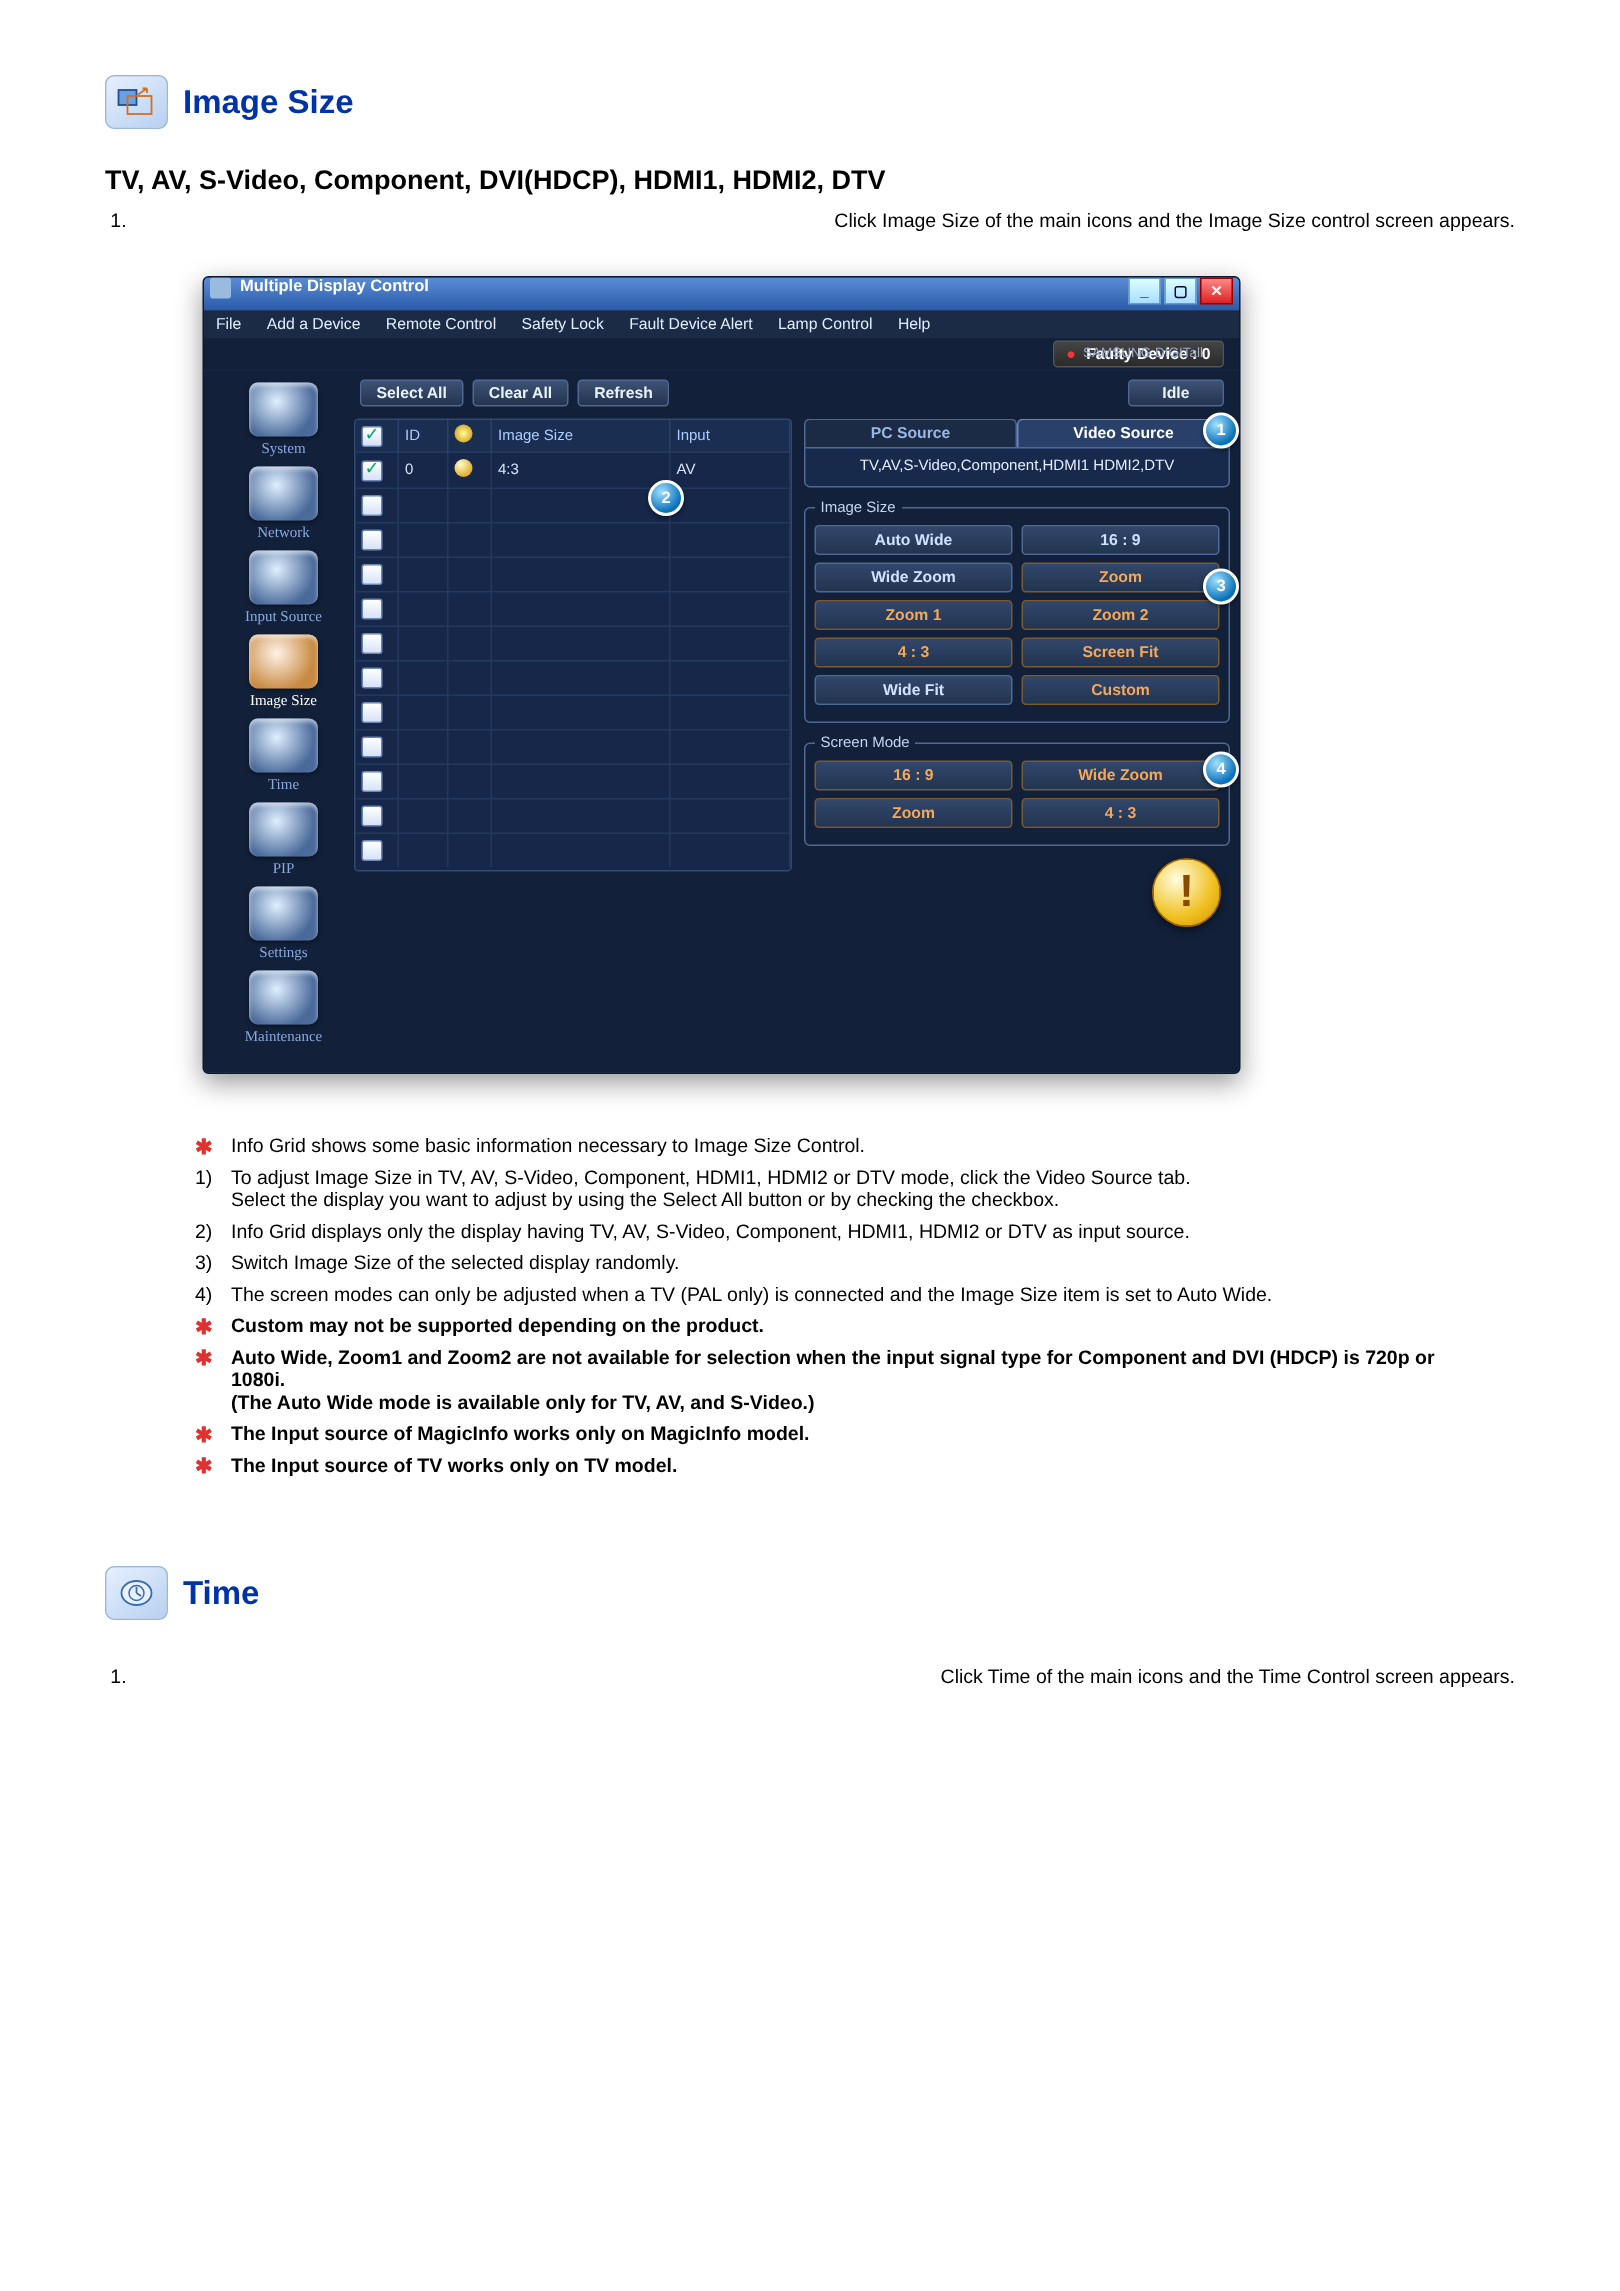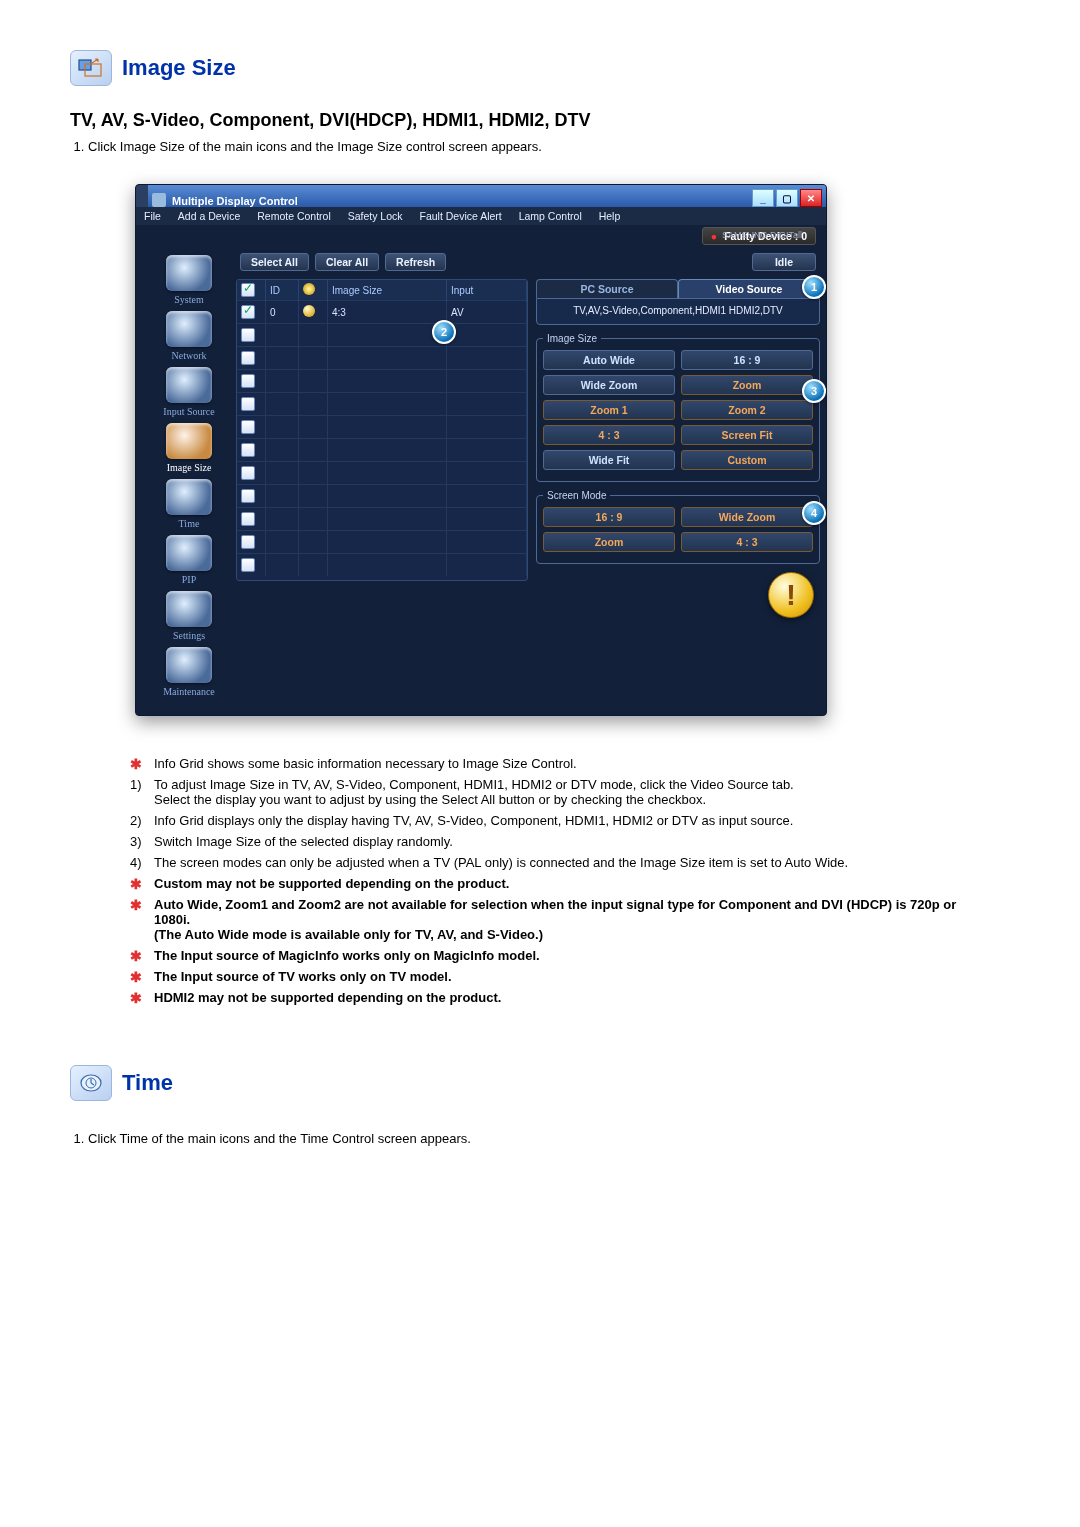--- a/index.html
+++ b/index.html
@@ -39,43 +39,42 @@
     font-size: 22px;
     font-weight: bold;
     color: #0033aa;
   }
   .subheading {
     font-size: 18px;
     font-weight: bold;
     color: #000;
     margin: 20px 0 8px 0;
   }
-  .steps { margin: 4px 0 14px 18px; padding: 0; }
+  .steps { margin: 4px 0 14px 18px; padding: 0; text-align: right; }
   .steps li { margin-bottom: 4px; }
 
   
   .window {
     width: 690px;
     margin: 30px 40px 40px 65px;
     background: #2b3f62;
     border: 1px solid #0b1a33;
     border-radius: 4px;
     box-shadow: 0 6px 18px rgba(0,0,0,0.4);
     overflow: hidden;
   }
   .titlebar {
     height: 22px;
     background: linear-gradient(#5a8cd6,#2a5aa8);
     display: flex;
-    align-items: flex-end;
+    align-items: flex-start;
     padding: 0 4px;
     color: #fff;
     font-size: 11px;
     font-weight: bold;
-    margin-left: 12px;
   }
   .titlebar .win-icon {
     width: 14px; height: 14px; background:#9bd; border-radius:2px; margin-right:6px;
   }
   .titlebar .spacer { flex: 1; }
   .winbtn {
     width: 20px; height: 16px; margin-left: 2px;
     display: flex; align-items:center; justify-content:center;
     font-size: 10px;
   }
@@ -567,21 +566,20 @@
     <div class="note-line"><span class="note-num">2)</span><span>Info Grid displays only the display having TV, AV, S-Video, Component, HDMI1, HDMI2 or DTV as input source.</span></div>
     <div class="note-line"><span class="note-num">3)</span><span>Switch Image Size of the selected display randomly.</span></div>
     <div class="note-line"><span class="note-num">4)</span><span>The screen modes can only be adjusted when a TV (PAL only) is connected and the Image Size item is set to Auto Wide.</span></div>
     <div class="note-line note-star note-bold"><span>Custom may not be supported depending on the product.</span></div>
     <div class="note-line note-star note-bold">
       <span>Auto Wide, Zoom1 and Zoom2 are not available for selection when the input signal type for Component and DVI (HDCP) is 720p or 1080i.</span><br>
       <span>(The Auto Wide mode is available only for TV, AV, and S-Video.)</span>
     </div>
     <div class="note-line note-star note-bold"><span>The Input source of MagicInfo works only on MagicInfo model.</span></div>
     <div class="note-line note-star note-bold"><span>The Input source of TV works only on TV model.</span></div>
-    <div class="note-line note-star note-bold"><span>HDMI2 may not be supported depending on the product.</span></div>
   </div>
 
   <div class="section-head" style="margin-top:60px;">
     <div class="section-icon">
       <svg viewBox="0 0 26 22">
         <ellipse cx="13" cy="11" rx="10" ry="8" fill="#e8f2ff" stroke="#3a6ab0" stroke-width="1.2"></ellipse>
         <circle cx="13" cy="11" r="5" fill="none" stroke="#3a6ab0" stroke-width="1"></circle>
         <path d="M13 11 L13 7 M13 11 L16 13" stroke="#3a6ab0" stroke-width="1.2" fill="none"></path>
       </svg>
     </div>

